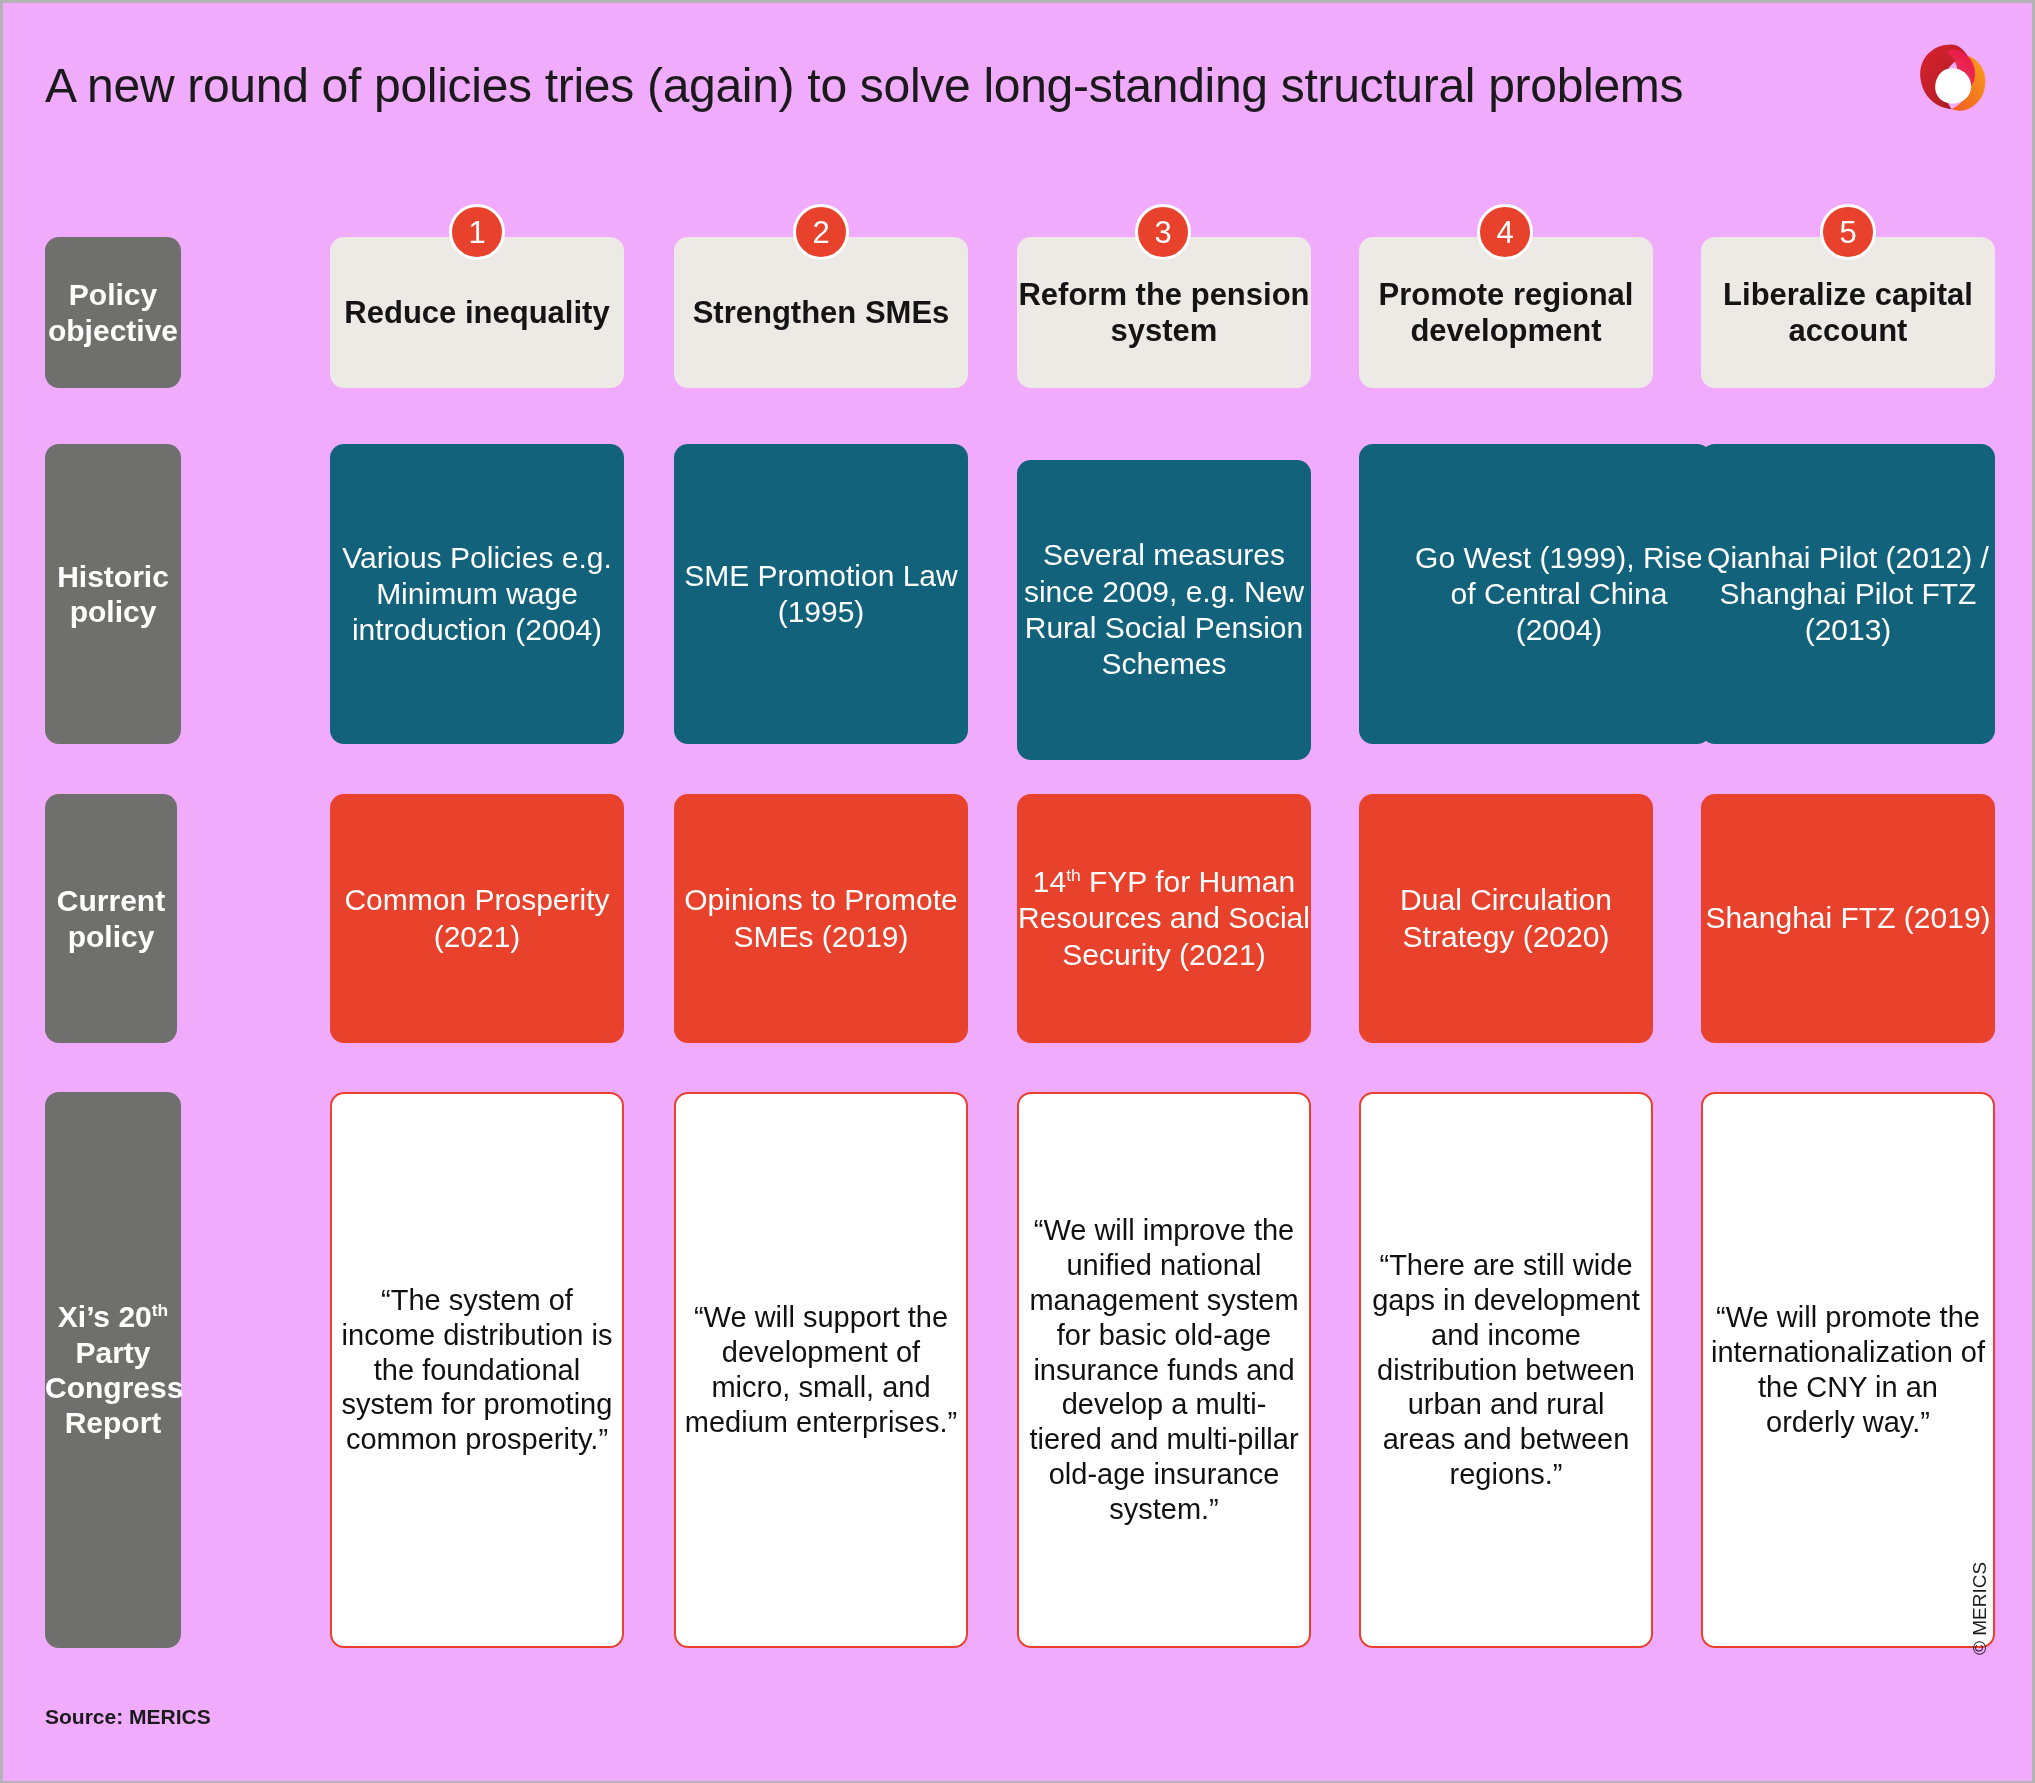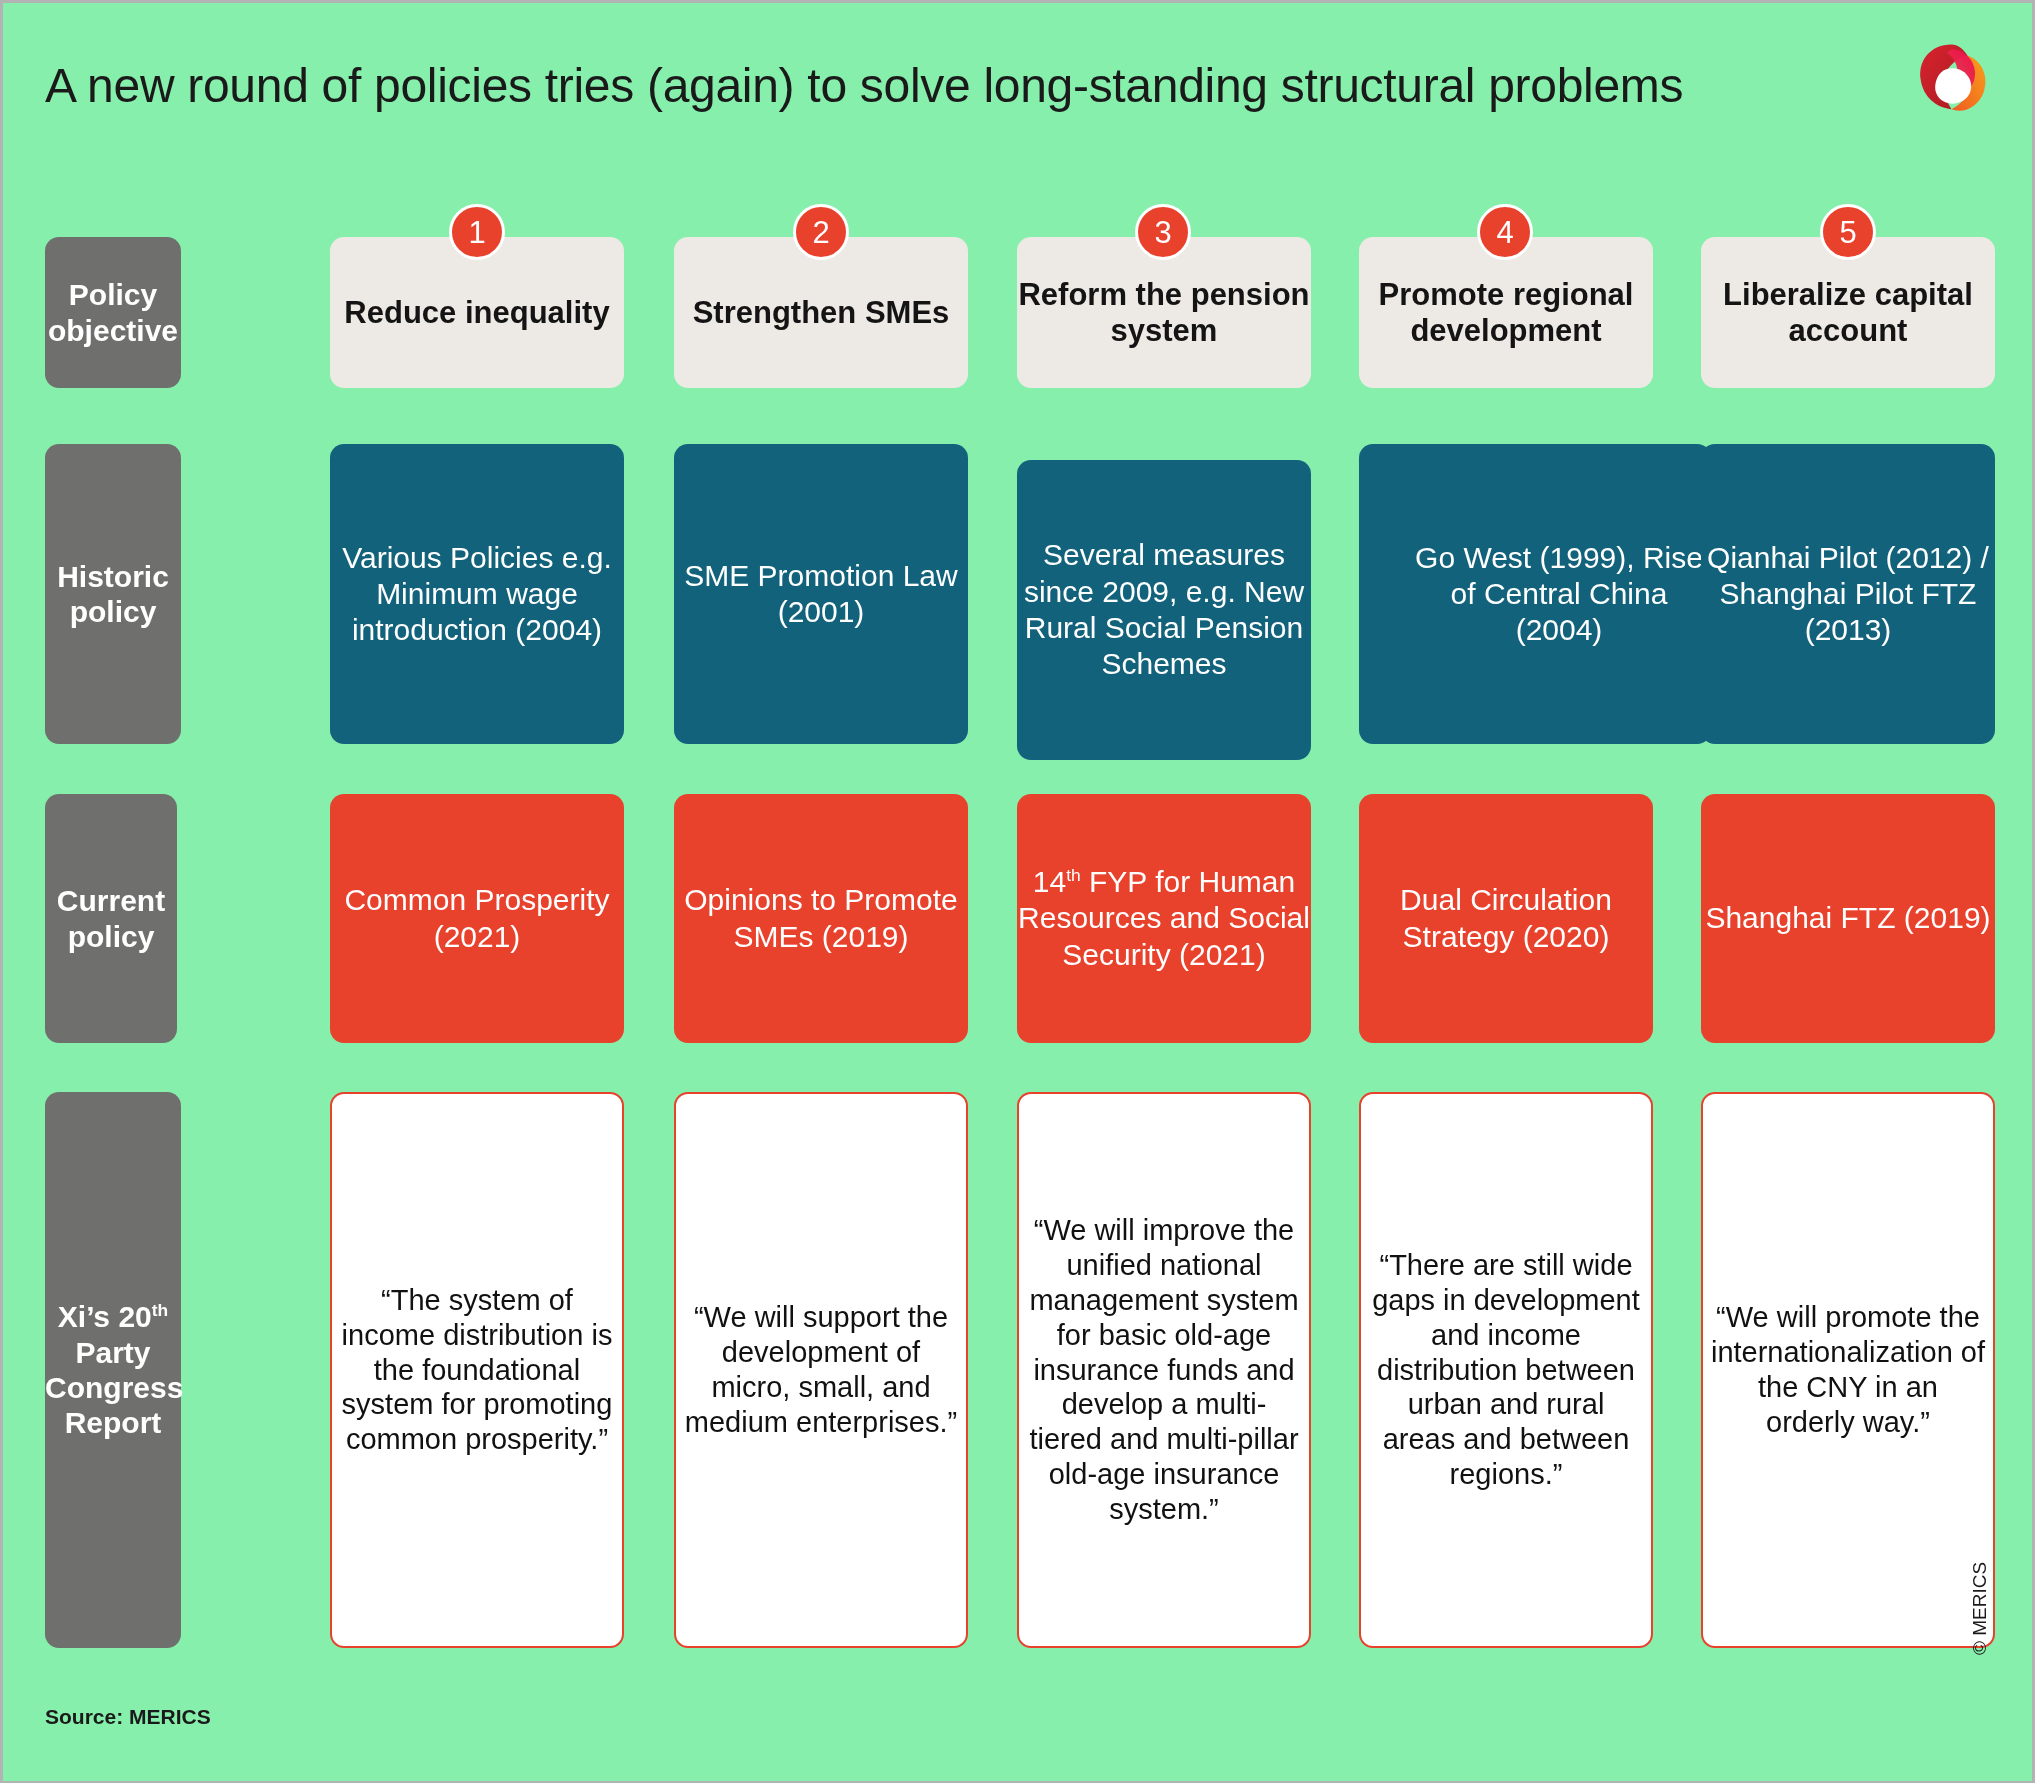--- a/index.html
+++ b/index.html
@@ -9,21 +9,21 @@
   }
 
   body {
     font-family: "Liberation Sans", sans-serif;
   }
 
   #page {
     position: relative;
     width: 2035px;
     height: 1784px;
-    background: #86efac;
+    background: #f0abfc;
     border: 3px solid #b3b3b3;
     overflow: hidden;
   }
 
   
   #header {
     position: absolute;
     left: 0; top: 0;
     width: 2035px;
     height: 151px;
@@ -221,21 +221,21 @@
     <div class="badge" style="left:1817px; top:201px;">5</div>
 
     <div class="cell rowlabel" style="left:42px;  top:441px; width:136px; height:300px;">
       <span class="cell-text">Historic<br>policy</span>
     </div>
 
     <div class="cell historic" style="left:327px;  top:441px; width:294px; height:300px;">
       <span class="cell-text">Various Policies e.g. Minimum wage introduction (2004)</span>
     </div>
     <div class="cell historic" style="left:671px; top:441px; width:294px; height:300px;">
-      <span class="cell-text">SME Promotion Law (2001)</span>
+      <span class="cell-text">SME Promotion Law (1995)</span>
     </div>
     <div class="cell historic" style="left:1014px; top:441px; width:294px; height:300px;margin-top:16px;">
       <span class="cell-text">Several measures since 2009, e.g. New Rural Social Pension Schemes</span>
     </div>
     <div class="cell historic" style="left:1356px; top:441px; width:352px; height:300px;padding-left:48px;">
       <span class="cell-text">Go West (1999), Rise of Central China (2004)</span>
     </div>
     <div class="cell historic" style="left:1698px; top:441px; width:294px; height:300px;">
       <span class="cell-text">Qianhai Pilot (2012) / Shanghai Pilot FTZ (2013)</span>
     </div>

